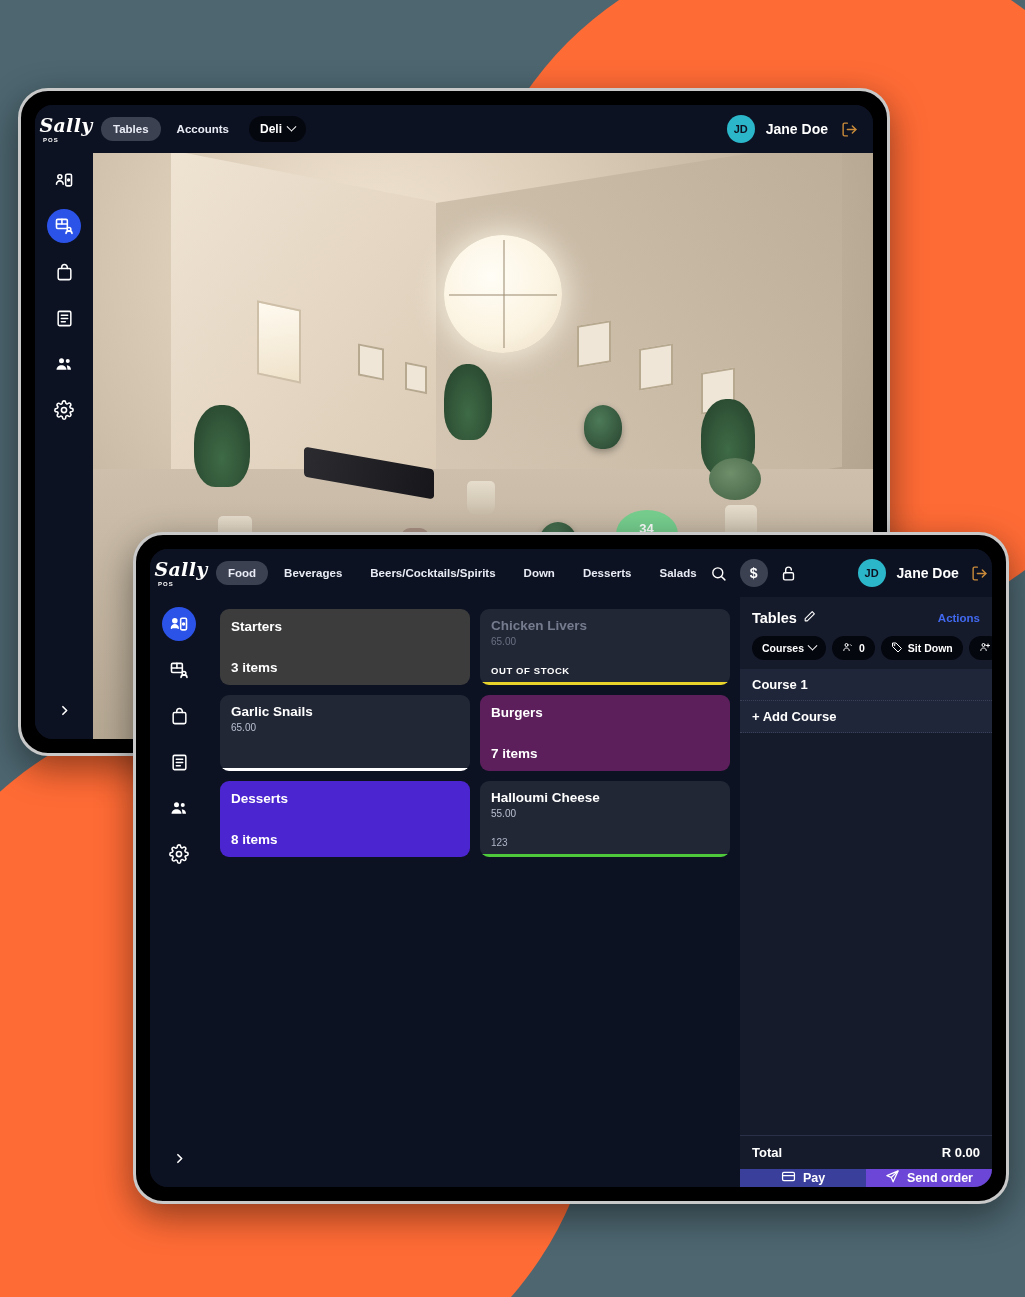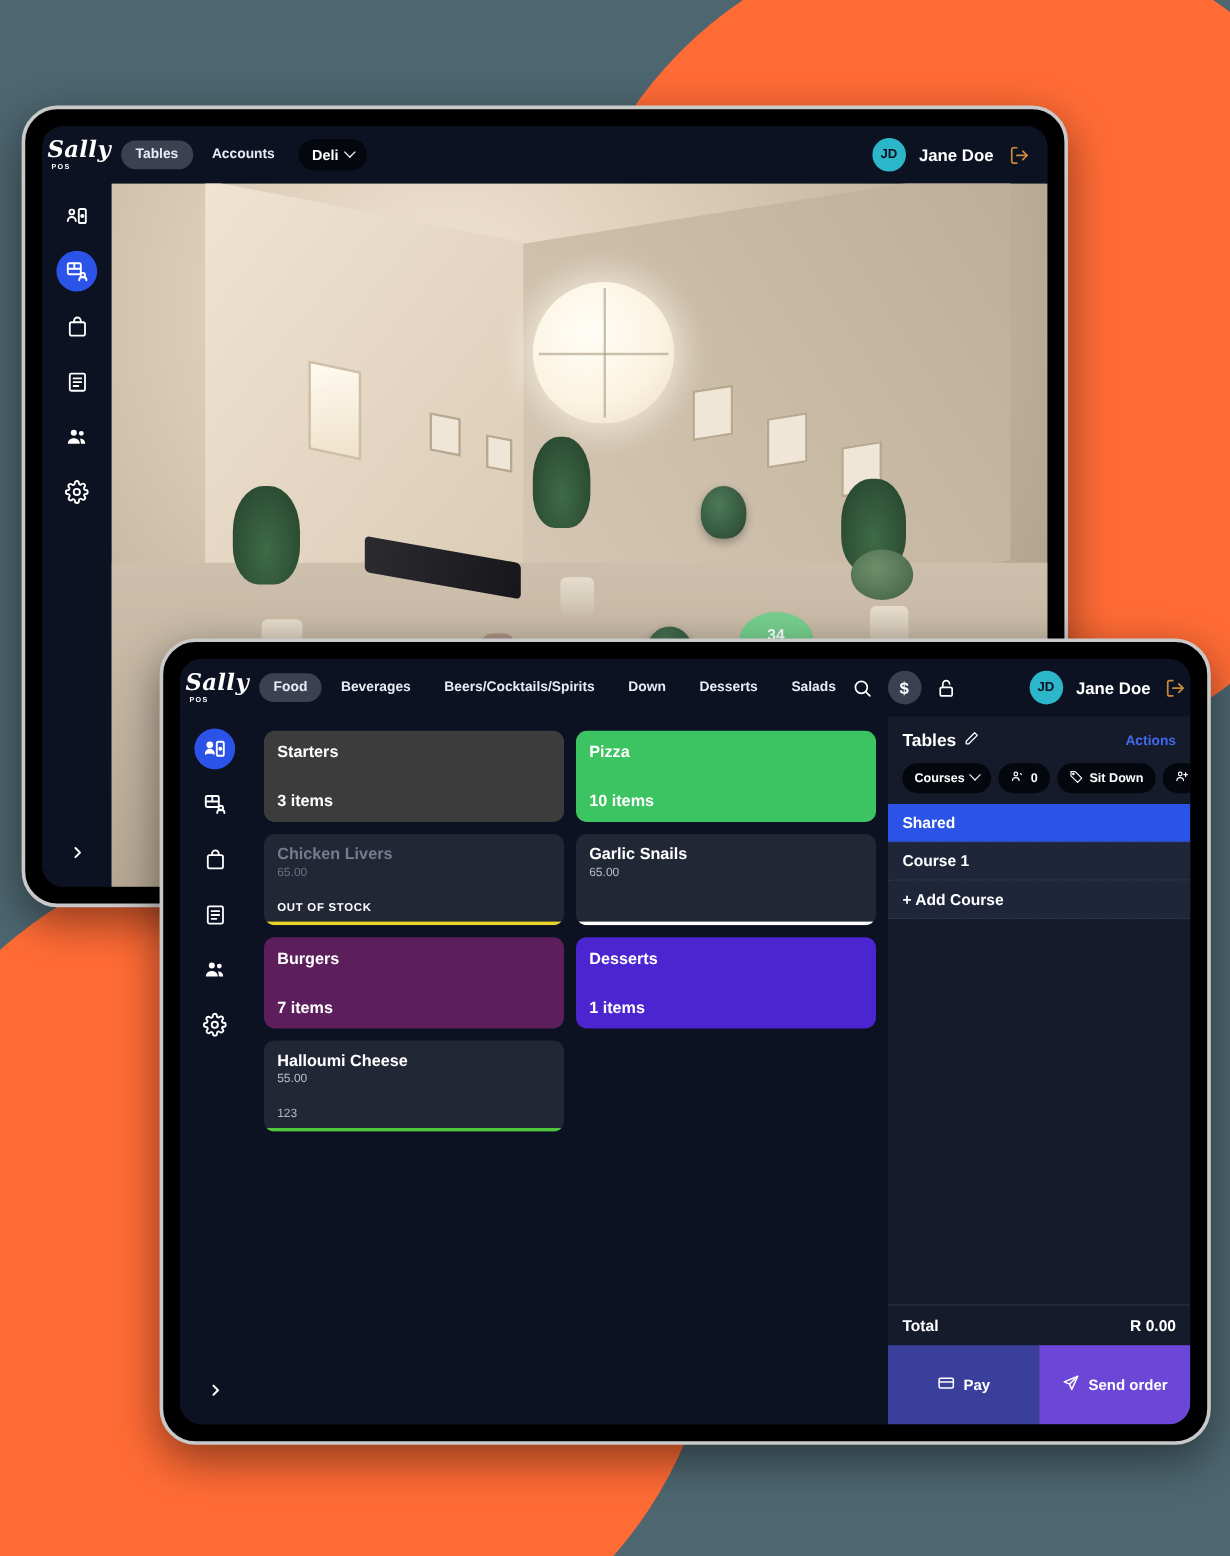--- a/index.html
+++ b/index.html
@@ -246,21 +246,21 @@
   .course-row.selected { background: #2c53e8; }
   .op-spacer { flex: 1; background: #161b2b; }
   .op-total {
     display: flex; align-items: center; justify-content: space-between;
     padding: 9px 12px; color: #fff; font-size: 13px; font-weight: 700;
     border-top: 1px solid #2a3048; background: #161b2b;
   }
   .op-buttons { display: flex; }
   .op-btn {
     flex: 1; display: flex; align-items: center; justify-content: center; gap: 7px;
-    padding: 24px 0; color: #fff; font-size: 12.5px; font-weight: 700; cursor: pointer;
+    padding: 0 0; color: #fff; font-size: 12.5px; font-weight: 700; cursor: pointer;
   }
   .btn-pay  { background: #3a3f9c; }
   .btn-send { background: #6c46d6; }
 </style>
 </head>
 <body>
 
 <div id="stage">
 
   <div class="orange-circle" id="circle-top"></div>
@@ -497,44 +497,40 @@
           </div>
         </div>
 
         <div class="pos-main">
           <div class="pos-grid">
 
             <div class="cat-card" style="background:#3c3c3c;">
               <span>Starters</span>
               <span>3 items</span>
             </div>
-            <div class="cat-card" style="background:#3cc463;">
-              <span>Pizza</span>
-              <span>10 items</span>
-            </div>
 
             <div class="prod-card oos">
               <span class="prod-name">Chicken Livers</span>
               <span class="prod-price">65.00</span>
               <span class="prod-note">OUT OF STOCK</span>
               <div class="prod-bar" style="background:#e8d32a;"></div>
             </div>
             <div class="prod-card">
               <span class="prod-name">Garlic Snails</span>
               <span class="prod-price">65.00</span>
               <div class="prod-bar" style="background:#ffffff;"></div>
             </div>
 
             <div class="cat-card" style="background:#5c1f5c;">
               <span>Burgers</span>
               <span>7 items</span>
             </div>
             <div class="cat-card" style="background:#4b25cf;">
               <span>Desserts</span>
-              <span>1 items</span>
+              <span>8 items</span>
             </div>
 
             <div class="prod-card">
               <span class="prod-name">Halloumi Cheese</span>
               <span class="prod-price">55.00</span>
               <span class="prod-qty">123</span>
               <div class="prod-bar" style="background:#4fc93c;"></div>
             </div>
           </div>
 
@@ -579,21 +575,20 @@
                       <circle cx="9" cy="8" r="3"></circle>
                       <path d="M3.5 19c0-3 2.5-5 5.5-5s5.5 2 5.5 5"></path>
                       <line x1="18" y1="6" x2="18" y2="12"></line>
                       <line x1="15" y1="9" x2="21" y2="9"></line>
                     </svg>
                 </span>
 
               </div>
             </div>
 
-            <div class="course-row selected">Shared</div>
             <div class="course-row">Course 1</div>
             <div class="course-row">+ Add Course</div>
 
             <div class="op-spacer"></div>
 
             <div class="op-total">
               <span>Total</span>
               <span>R 0.00</span>
             </div>
 

